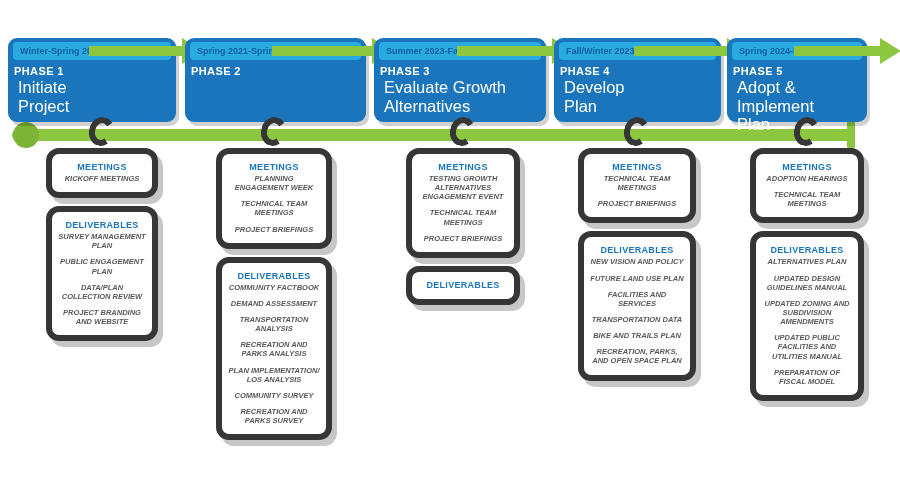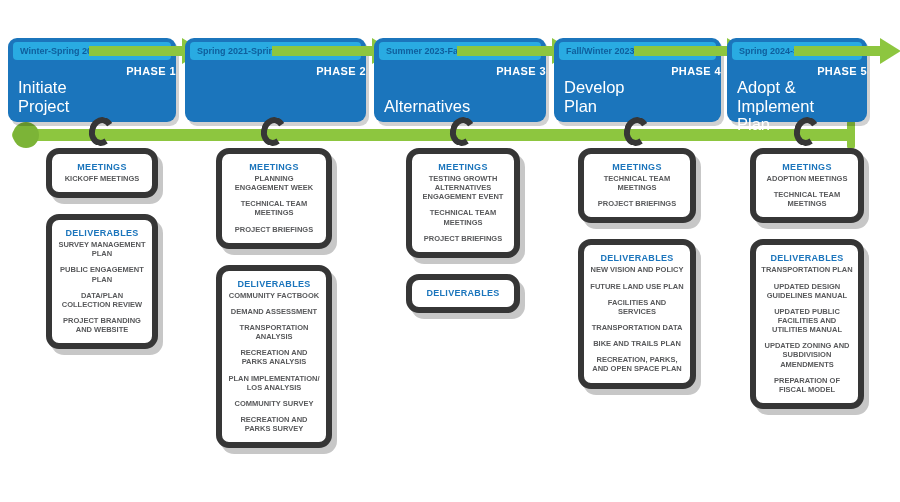--- a/index.html
+++ b/index.html
@@ -25,37 +25,37 @@
   .ribbon{position:absolute;top:4px;left:5px;right:5px;height:18px;
     background:#29ABE2;border-radius:4px;color:#0F5E9C;font-size:9px;
     font-weight:bold;line-height:18px;padding-left:7px;white-space:nowrap;z-index:1;}
   .arrow{position:absolute;top:0;left:0;right:0;height:26px;z-index:3;pointer-events:none;}
   .arrow .shaft{position:absolute;top:8px;left:48%;right:-8px;height:10px;background:#8DC63F;}
   .arrow .head{position:absolute;top:0;right:-27px;width:0;height:0;
     border-top:13px solid transparent;border-bottom:13px solid transparent;
     border-left:21px solid #8DC63F;}
   .ph5 .arrow .shaft{right:-18px;}
   .ph5 .arrow .head{right:-34px;}
-  .ph-label{margin:27px 0 0 14px;font-size:11px;font-weight:bold;letter-spacing:.4px;text-align:right;}
+  .ph-label{margin:27px 0 0 6px;font-size:11px;font-weight:bold;letter-spacing:.4px;}
   .ph-title{margin:1px 17px 0 10px;font-size:16.5px;line-height:1.13;}
   
   .col{position:absolute;top:148px;z-index:2;}
   .c1{left:46px;width:112px;}
   .c2{left:216px;width:116px;}
   .c3{left:406px;width:114px;}
   .c4{left:578px;width:118px;}
   .c5{left:750px;width:114px;}
   .hook{position:absolute;top:-31px;left:50%;margin-left:-13px;width:13px;height:17px;
     border:6px solid #363636;border-right-color:transparent;border-radius:50%;
     transform:rotate(12deg);z-index:3;}
   .card{position:relative;background:#fff;border:6px solid #363636;border-radius:13px;
-    box-shadow:5px 6px 0 rgba(0,0,0,.22);padding:8px 5px 9px;margin-bottom:16px;
+    box-shadow:5px 6px 0 rgba(0,0,0,.22);padding:8px 5px 9px;margin-bottom:8px;
     text-align:center;}
   .card-h{color:#1B75BC;font-weight:bold;font-size:9px;letter-spacing:.3px;}
-  .card-item{color:#58595B;font-size:7.5px;font-weight:bold;line-height:1.22;margin-top:7px;}
+  .card-item{color:#58595B;font-size:7.5px;font-weight:bold;line-height:1.22;margin-top:7px;font-style:italic;}
   .card-list .card-item:first-child{margin-top:2px;}
 </style>
 </head>
 <body>
 
 <div class="canvas">
 
   <div class="tl-bar"></div>
   <div class="tl-start"></div>
   <div class="tl-end"></div>
@@ -79,21 +79,21 @@
     <div class="ph-label">PHASE 2</div>
   </div>
 
   <div class="phase-header ph3">
     <div class="ribbon">Summer 2023-Fall/Winter 2023</div>
     <div class="arrow">
         <span class="shaft"></span>
         <span class="head"></span>
       </div>
     <div class="ph-label">PHASE 3</div>
-    <div class="ph-title"><br><span>Alternatives</span></div>
+    <div class="ph-title"><span>Evaluate Growth</span><br><span>Alternatives</span></div>
   </div>
 
   <div class="phase-header ph4">
     <div class="ribbon">Fall/Winter 2023-Spring 2024</div>
     <div class="arrow">
         <span class="shaft"></span>
         <span class="head"></span>
       </div>
     <div class="ph-label">PHASE 4</div>
     <div class="ph-title"><span>Develop</span><br><span>Plan</span></div>
@@ -187,29 +187,29 @@
           <div class="card-item">RECREATION, PARKS, AND OPEN SPACE PLAN</div>
         </div>
     </div>
   </div>
 
   <div class="col c5">
     <div class="hook"></div>
     <div class="card">
       <div class="card-h">MEETINGS</div>
       <div class="card-list">
-          <div class="card-item">ADOPTION MEETINGS</div>
-          <div class="card-item">TECHNICAL TEAM MEETINGS</div>
-        </div>
-    </div>
-    <div class="card">
-      <div class="card-h">DELIVERABLES</div>
-      <div class="card-list">
-          <div class="card-item">TRANSPORTATION PLAN</div>
+          <div class="card-item">ADOPTION HEARINGS</div>
+          <div class="card-item">TECHNICAL TEAM MEETINGS</div>
+        </div>
+    </div>
+    <div class="card">
+      <div class="card-h">DELIVERABLES</div>
+      <div class="card-list">
+          <div class="card-item">ALTERNATIVES PLAN</div>
           <div class="card-item">UPDATED DESIGN GUIDELINES MANUAL</div>
+          <div class="card-item">UPDATED ZONING AND SUBDIVISION AMENDMENTS</div>
           <div class="card-item">UPDATED PUBLIC FACILITIES AND UTILITIES MANUAL</div>
-          <div class="card-item">UPDATED ZONING AND SUBDIVISION AMENDMENTS</div>
           <div class="card-item">PREPARATION OF FISCAL MODEL</div>
         </div>
     </div>
   </div>
 
 </div>
 
 </body></html>

